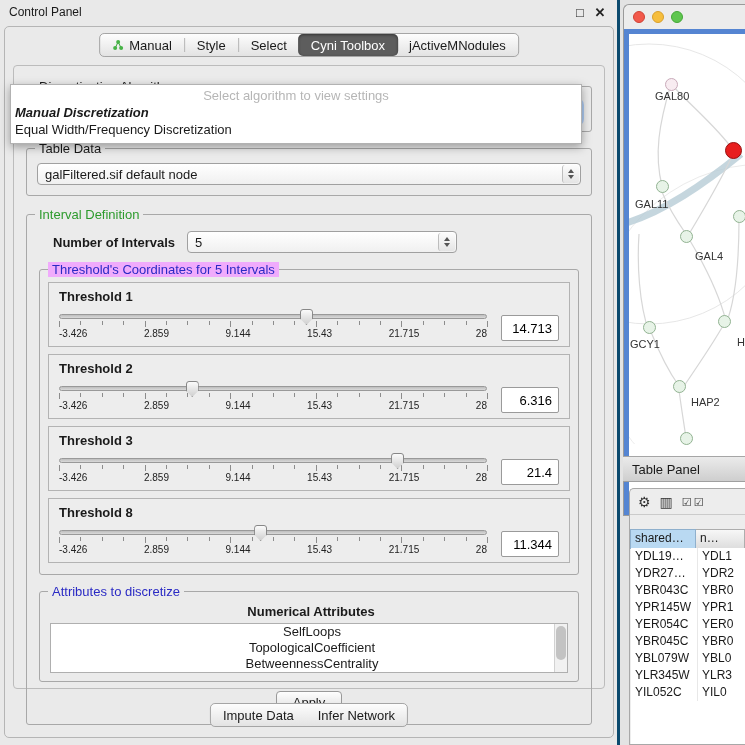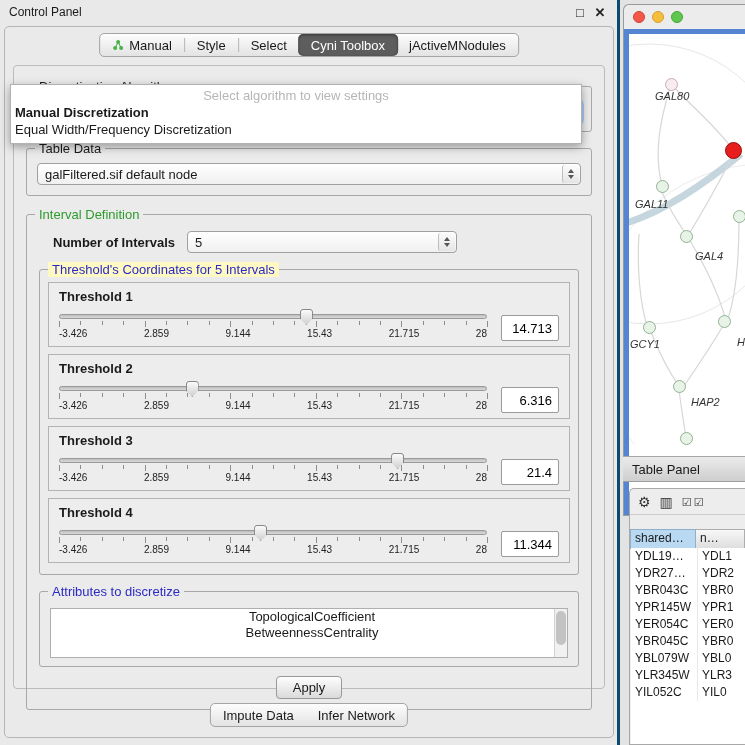--- a/index.html
+++ b/index.html
@@ -32,21 +32,21 @@
   .arr-up { width:0; height:0; border-left:3px solid transparent; border-right:3px solid transparent; border-bottom:4px solid #555; margin-bottom:2px; }
   .arr-dn { width:0; height:0; border-left:3px solid transparent; border-right:3px solid transparent; border-top:4px solid #555; }
   .combo.focused { box-shadow:0 0 0 3px #aecbf2; border-color:#76a2e0; }
   .combo.focused .stepper { background:linear-gradient(#8db6f5,#4f82e0); border-left-color:#4f82e0; }
   .combo.focused .arr-up { border-bottom-color:#fff; }
   .combo.focused .arr-dn { border-top-color:#fff; }
 
   .algo-popup { position:absolute; left:10px; top:84px; width:572px; background:#fff; border:1px solid #b2b2b2; box-shadow:0 3px 9px rgba(0,0,0,.35); z-index:60; padding:2px 0 5px; }
   .algo-popup .hint { text-align:center; color:#b6b6b6; font-size:13px; height:17px; line-height:17px; }
   .algo-popup .opt { font-size:13px; height:17px; line-height:17px; padding-left:4px; }
-  .algo-popup .opt.bold { font-weight:bold; }
+  .algo-popup .opt.bold { font-weight:bold;font-style:italic; }
 
   .row-flex { display:flex; align-items:center; }
   .bold13 { font-size:13px; font-weight:bold; }
 
   .thr-box { border:1px solid #b3b3b3; background:#ededed; margin-bottom:7px; padding:6px 10px 5px; }
   .thr-label { font-size:13px; font-weight:bold; margin-bottom:3px; }
   .slider-wrap { flex:1; position:relative; margin-right:14px; padding-top:7px; }
   .track { height:5px; background:linear-gradient(#bdbdbd,#dadada); border:1px solid #999; border-radius:3px; }
   .sthumb { position:absolute; top:2px; width:13px; height:16px; margin-left:-6px; background:linear-gradient(#fbfbfb,#d0d0d0); border:1px solid #878787; border-radius:3px 3px 1px 1px; clip-path:polygon(0 0,100% 0,100% 60%,50% 100%,0 60%); z-index:2; }
   .ticks { position:relative; height:6px; margin-top:2px; }
@@ -56,21 +56,21 @@
 
   .listbox { position:relative; background:#fff; border:1px solid #afafaf; height:50px; overflow:hidden; margin-top:4px; }
   .listbox .item { font-size:13px; height:16px; line-height:16px; padding-left:6px; }
   .vscroll { position:absolute; right:0; top:0; bottom:0; width:13px; background:#f1f1f1; border-left:1px solid #d2d2d2; }
   .vthumb { position:absolute; left:1px; right:1px; top:2px; height:34px; background:#c3c3c3; border-radius:6px; }
 
   .apply-row { text-align:center; margin-top:9px; }
   .btn { display:inline-block; padding:3px 16px; font-size:13px; border:1px solid #999; border-radius:4px; background:linear-gradient(#fefefe,#dadada); }
 
   
-  .net-window { position:absolute; left:623px; top:4px; width:122px; height:512px; background:#ececec; border:1px solid #9a9a9a; border-right:none; border-radius:6px 0 0 0;font-style:italic; }
+  .net-window { position:absolute; left:623px; top:4px; width:122px; height:512px; background:#ececec; border:1px solid #9a9a9a; border-right:none; border-radius:6px 0 0 0; }
   .net-titlebar { height:24px; display:flex; align-items:center; gap:7px; padding-left:9px; }
   .light { width:12px; height:12px; border-radius:50%; }
   .light.r { background:#f2594b; border:1px solid #cf4236; }
   .light.y { background:#f6be3d; border:1px solid #d9a02c; }
   .light.g { background:#5fc64f; border:1px solid #45a838; }
   .net-canvas { position:absolute; left:0; right:0; top:24px; bottom:0; border:5px solid #5585d2; border-right:none; background:#fff; overflow:hidden; }
   .net-inner { position:absolute; left:0; top:0; width:117px; height:410px; }
   .node { position:absolute; width:13px; height:13px; border-radius:50%; background:#e7f3e7; border:1px solid #92b392; }
   .node.pink { background:#f8ecf1; border-color:#c9abba; }
   .node.red { width:17px; height:17px; background:#e81e1e; border-color:#971010; }
@@ -161,21 +161,21 @@
           <div class="combo" style="width:270px;">
             <span>5</span>
             <span class="stepper">
                 <i class="arr-up"></i>
                 <i class="arr-dn"></i>
               </span>
           </div>
         </div>
 
         <div class="group" style="margin-top:16px; padding:12px 8px 4px;">
-          <span class="legend blue" style="background:#fef9c3;text-align:right;">Threshold's Coordinates for 5 Intervals</span>
+          <span class="legend blue" style="background:#f0abfc;text-align:right;">Threshold's Coordinates for 5 Intervals</span>
 
           <div class="thr-box">
             <div class="thr-label">Threshold 1</div>
             <div class="row-flex" style="align-items:flex-start;">
               <div class="slider-wrap">
                 <div class="track"></div>
                 <div class="sthumb" style="left: 57.7%;"></div>
                 <div class="ticks">
                     <i style="left: 0%; height: 6px;"></i>
                     <i style="left: 5%; height: 4px;"></i>
@@ -290,21 +290,21 @@
                     <span>15.43</span>
                     <span>21.715</span>
                     <span>28</span>
                 </div>
               </div>
               <input class="val-input" value="21.4" style="">
             </div>
           </div>
 
           <div class="thr-box">
-            <div class="thr-label">Threshold 4</div>
+            <div class="thr-label">Threshold 8</div>
             <div class="row-flex" style="align-items:flex-start;">
               <div class="slider-wrap">
                 <div class="track"></div>
                 <div class="sthumb" style="left: 47%;"></div>
                 <div class="ticks">
                     <i style="left: 0%; height: 6px;"></i>
                     <i style="left: 5%; height: 4px;"></i>
                     <i style="left: 10%; height: 4px;"></i>
                     <i style="left: 15%; height: 4px;"></i>
                     <i style="left: 20%; height: 6px;"></i>
@@ -334,21 +334,23 @@
                     <span>28</span>
                 </div>
               </div>
               <input class="val-input" value="11.344" style="">
             </div>
           </div>
         </div>
 
         <div class="group" style="margin-top:16px; padding:12px 10px 8px;text-align:center;">
           <span class="legend blue">Attributes to discretize</span>
+          <div class="bold13" style="margin:0 0 2px 4px;">Numerical Attributes</div>
           <div class="listbox">
+            <div class="item">SelfLoops</div>
             <div class="item">TopologicalCoefficient</div>
             <div class="item">BetweennessCentrality</div>
             <div class="vscroll">
                 <div class="vthumb"></div>
               </div>
           </div>
         </div>
 
         <div class="apply-row">
           <span class="btn">Apply</span>

